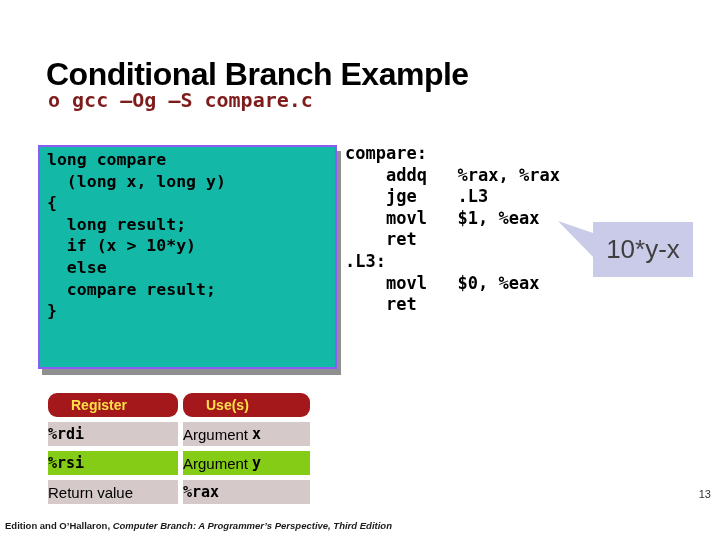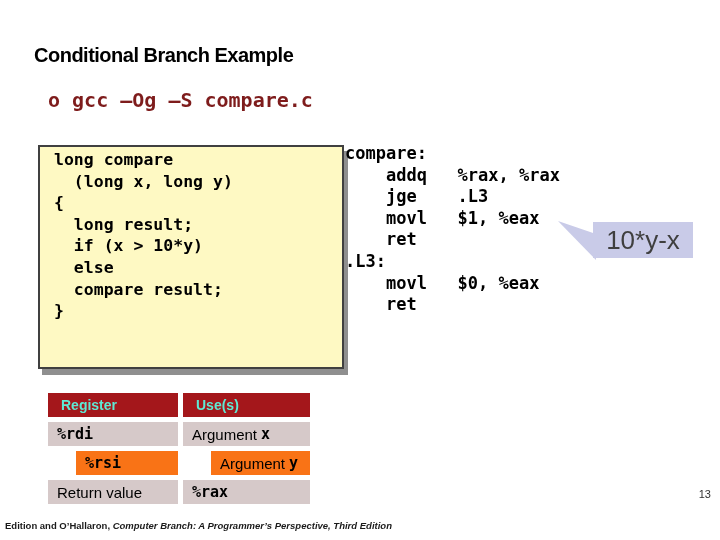--- a/index.html
+++ b/index.html
@@ -1,78 +1,78 @@
 <!DOCTYPE html>
 <html><head>
 <meta charset="utf-8">
 <style>
   html,body{margin:0;padding:0;}
   .slide{
     position:relative; width:720px; height:540px; background:#ffffff;
     overflow:hidden; font-family:"Liberation Sans", sans-serif;
   }
   .title{
-    position:absolute; left:34px; top:44px; margin:0;
+    position:absolute; left:34px; top:44px; margin:12px;
     font-family:"Liberation Sans", sans-serif;
-    font-size:20px; font-weight:bold; color:#000; letter-spacing:-0.5px;
+    font-size:32px; font-weight:bold; color:#000; letter-spacing:-0.5px;
   }
   .bullet-line{
     position:absolute; left:48px; top:88px;
     font-family:"DejaVu Sans Mono","Liberation Mono",monospace;
     font-size:20px; font-weight:bold; color:#7e1c1c; white-space:pre;
   }
   .bullet-marker{margin-right:12px;}
   
   .code-box{
     position:absolute; left:38px; top:145px; width:288px; height:218px;
-    background:#fef9c3; border:2px solid #404040;
+    background:#14b8a6; border:2px solid #8b5cf6;
     box-shadow:4px 6px 0 #8f8f8f;
-    padding:2px 0 0 14px;
+    padding:2px 0 0 7px;
   }
   .code-line{
     font-family:"DejaVu Sans Mono","Liberation Mono",monospace;
     font-size:16.5px; font-weight:bold; color:#000;
     line-height:21.6px; white-space:pre;
   }
   .c-blue{color:#2222cc;}
   .c-red{color:#a31f1f;}
   
   .asm{
     position:absolute; left:345px; top:143px;
   }
   .asm-line{
     font-family:"DejaVu Sans Mono","Liberation Mono",monospace;
     font-size:17px; font-weight:bold; color:#000;
     line-height:21.6px; white-space:pre;
   }
   
   .callout-tail{position:absolute; left:552px; top:216px;}
   .callout{
-    position:absolute; left:593px; top:222px; width:100px; height:36px;
+    position:absolute; left:593px; top:222px; width:100px; height:55px;
     background:#c9cbe8; display:flex; align-items:center; justify-content:center;
     font-family:"Liberation Sans", sans-serif;
     font-size:26px; color:#3f3f3f;
   }
   
   .reg-table{
     position:absolute; left:48px; top:393px;
     display:grid; grid-template-columns:130px 127px;
     grid-auto-rows:24px; column-gap:5px; row-gap:5px;
   }
   .th{
-    background:#a4171b; color:#5eead4;
+    background:#a4171b; color:#fde047;
     font-family:"Liberation Sans", sans-serif; font-size:14px; font-weight:bold;
-    display:flex; align-items:center; padding-left:13px;
+    display:flex; align-items:center; padding-left:23px;border-radius:9px;
   }
   .td{
-    display:flex; align-items:center; padding-left:9px;
+    display:flex; align-items:center; 
     font-size:15px; color:#000;
   }
   .row-dark{background:#d6c9c9;}
-  .row-light{background:#f97316;margin-left:28px;}
+  .row-light{background:#84cc16;}
   .mono{
     font-family:"DejaVu Sans Mono","Liberation Mono",monospace;
     font-weight:bold; font-size:15px;
   }
   .use-text{font-family:"Liberation Sans", sans-serif; margin-right:4px;}
   
   .footer{
     position:absolute; left:5px; top:520px;
     font-size:9.5px; font-weight:600; color:#1a1a1a;
     font-family:"Liberation Sans", sans-serif;

